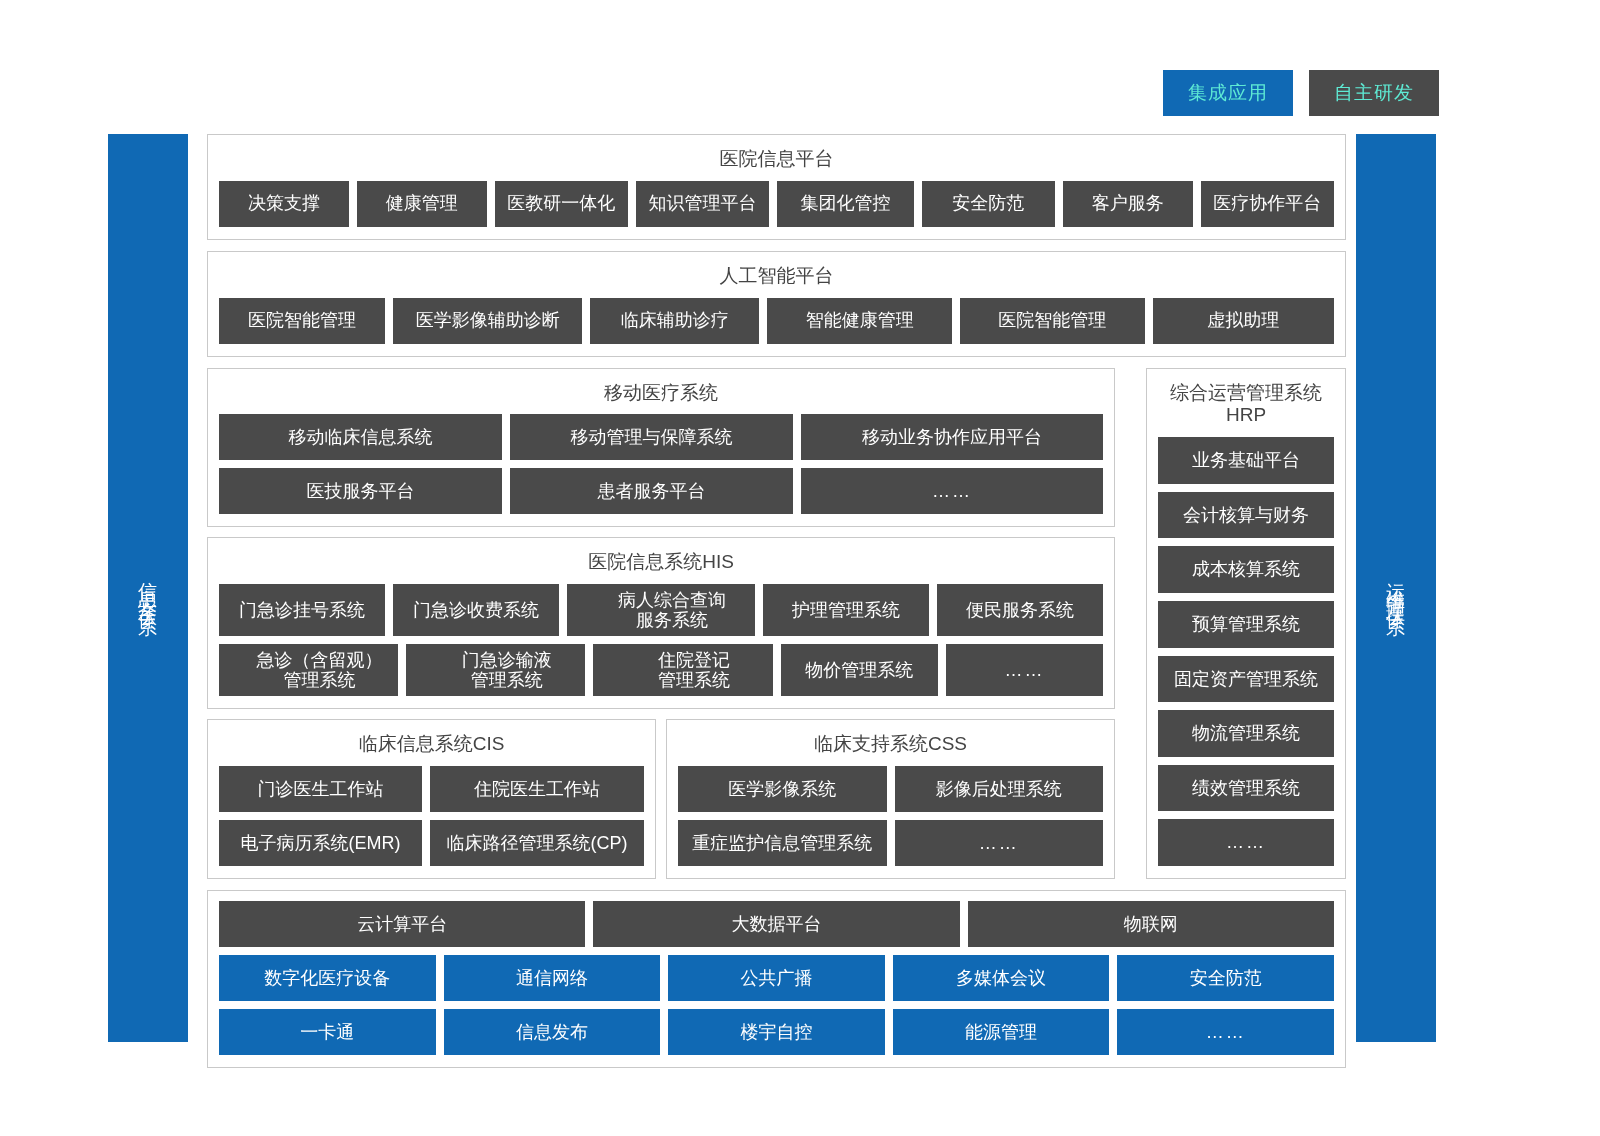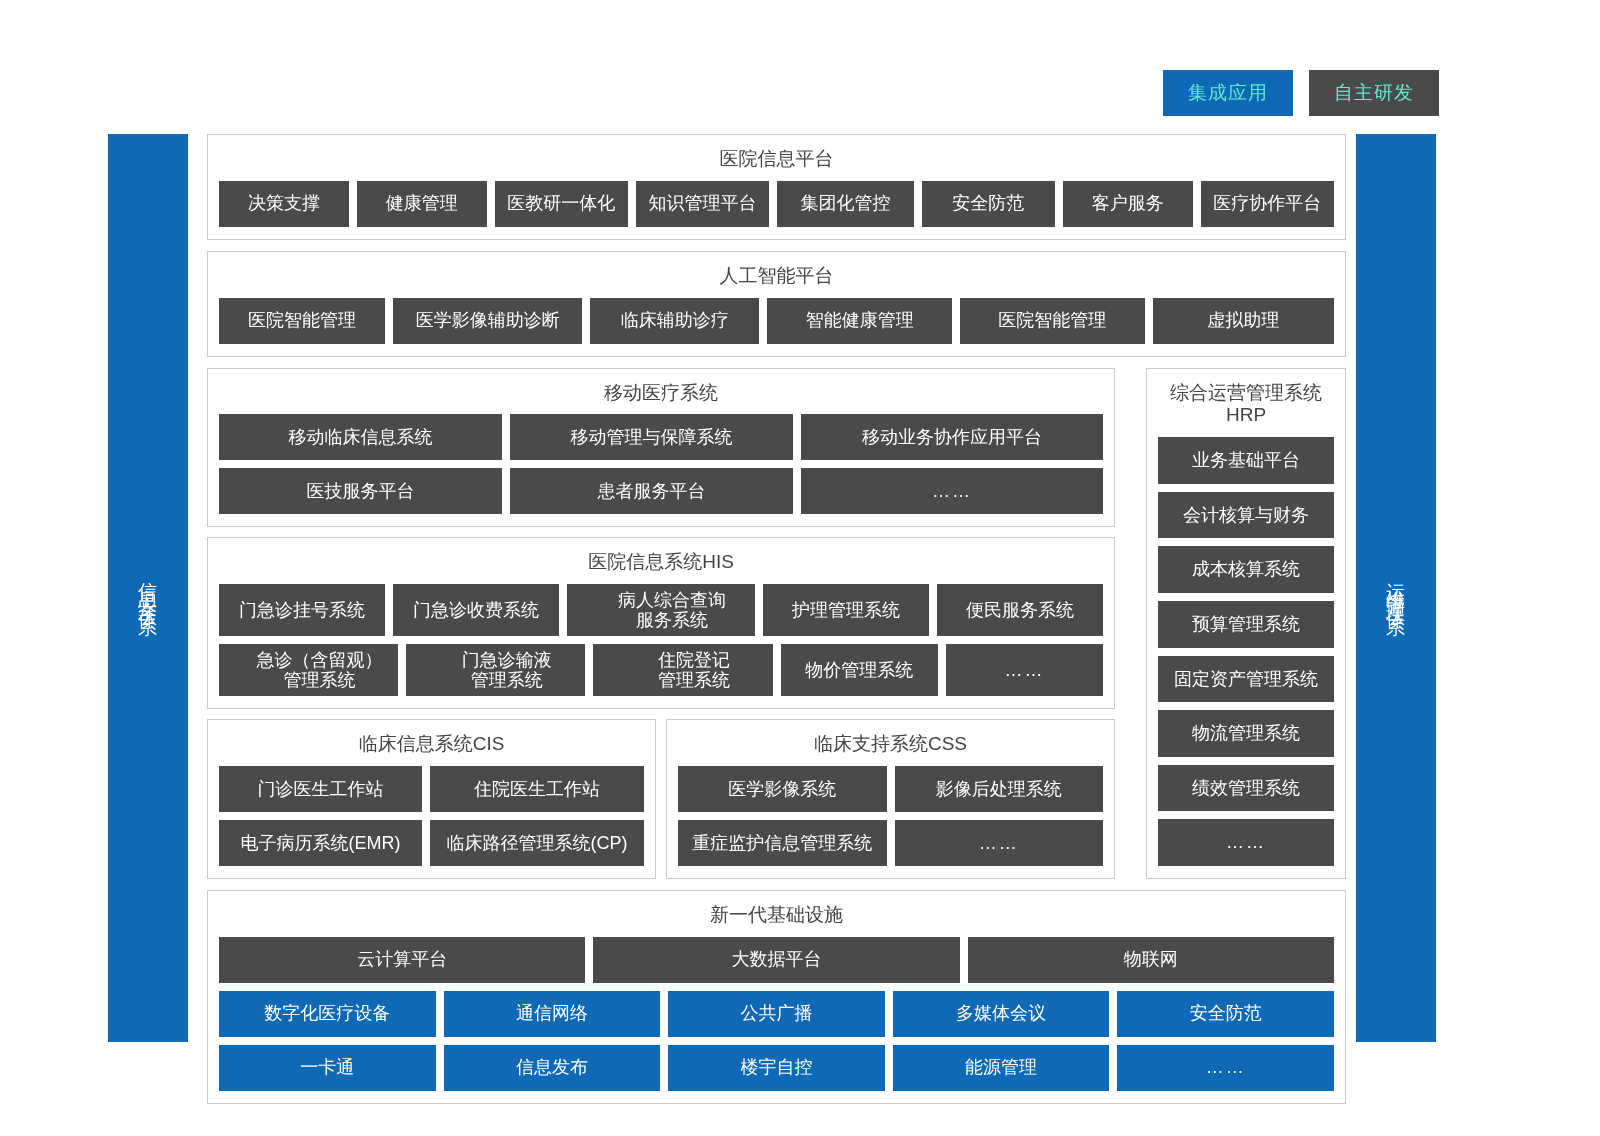--- a/index.html
+++ b/index.html
@@ -281,21 +281,20 @@
             <div class="box">物流管理系统</div>
             <div class="box">绩效管理系统</div>
             <div class="box dots">……</div>
           </div>
         </div>
       </div>
 
     </div>
 
     <div class="panel">
-      <div class="panel-title">新一代基础设施</div>
       <div class="row">
         <div class="box h46" style="flex:1">云计算平台</div>
         <div class="box h46" style="flex:1">大数据平台</div>
         <div class="box h46" style="flex:1">物联网</div>
       </div>
       <div class="row">
         <div class="box blue h46" style="flex:1">数字化医疗设备</div>
         <div class="box blue h46" style="flex:1">通信网络</div>
         <div class="box blue h46" style="flex:1">公共广播</div>
         <div class="box blue h46" style="flex:1">多媒体会议</div>

